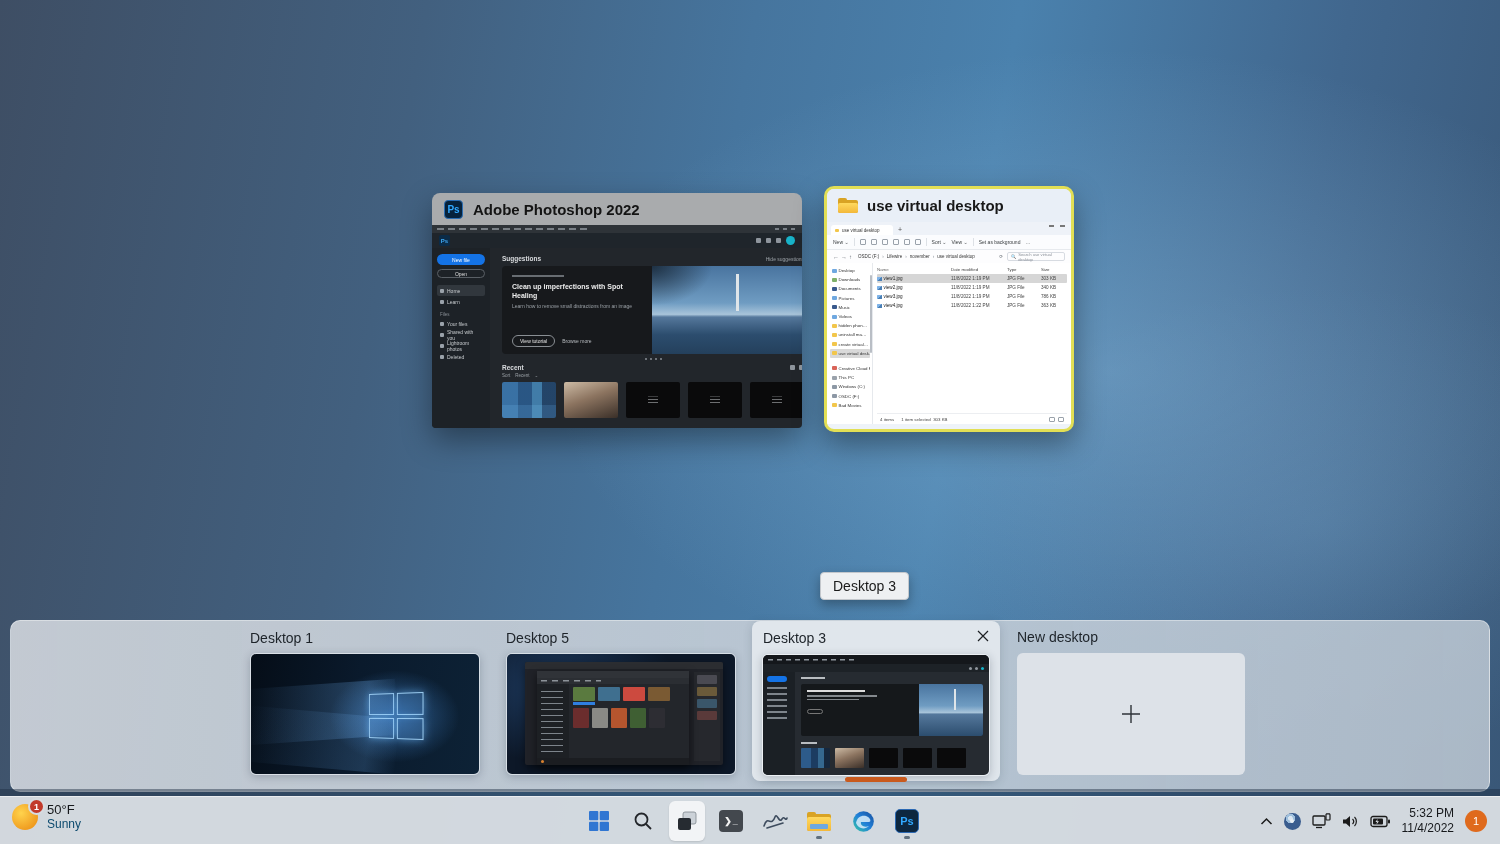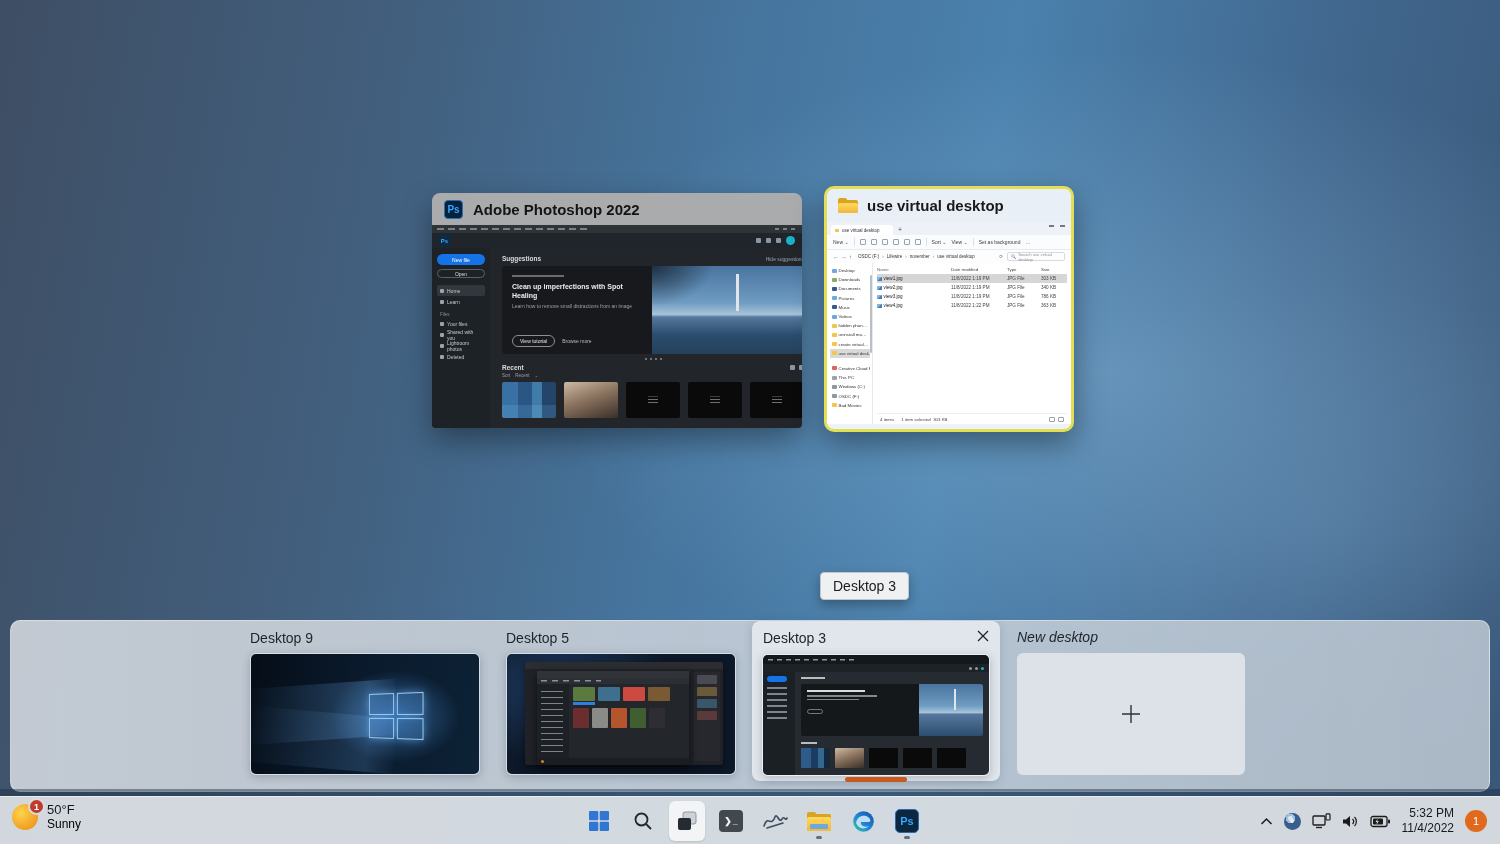--- a/index.html
+++ b/index.html
@@ -183,21 +183,21 @@
   .d3-thumbs .c1 { background:linear-gradient(90deg,#2d5b8a 0 35%,#1c3c61 35% 60%,#35688f 60% 80%,#16283e 80%); }
   .d3-thumbs .c2 { background:linear-gradient(160deg,#cdbba5 0%,#8c7460 45%,#3a2f28 100%); }
 
   
   #below-strip { left:0; top:789px; width:1500px; height:7px; background:rgba(28,44,64,.45); }
   #taskbar { left:0; top:796px; width:1500px; height:48px; background:rgba(215,220,225,.97); border-top:1px solid rgba(255,255,255,.55); }
   #weather { position:absolute; left:12px; top:5px; display:flex; align-items:center; gap:9px; cursor:pointer; }
   .sun { width:26px; height:26px; border-radius:50%; background:radial-gradient(circle at 35% 35%, #ffd34d, #ef9a1e 75%); position:relative; }
   .wbadge { position:absolute; top:-6px; right:-7px; width:17px; height:17px; border-radius:50%; background:#c23a2b; border:2px solid #d7dce1; color:#fff; font-size:9px; font-weight:bold; display:flex; align-items:center; justify-content:center; }
   .wtext .temp { font-size:13px; color:#17191c; line-height:15px; }
-  .wtext .cond { font-size:12px; color:#000000; line-height:15px; }
+  .wtext .cond { font-size:12px; color:#0c4a6e; line-height:15px; }
   #center-icons { position:absolute; left:581px; top:4px; display:flex; gap:8px; }
   .tb-btn { width:36px; height:40px; border-radius:6px; display:flex; align-items:center; justify-content:center; position:relative; cursor:pointer; }
   .tb-btn.active { background:#f2f4f6; box-shadow:0 1px 2px rgba(0,0,0,.12); }
   .run-dot { position:absolute; bottom:2px; left:50%; transform:translateX(-50%); width:6px; height:3px; border-radius:2px; background:#60707e; }
   .ps-app-ico { width:24px; height:24px; border-radius:5px; background:#0d2740; border:1px solid #2b69b4; color:#31a8ff; font-size:11px; font-weight:bold; display:flex; align-items:center; justify-content:center; }
   .term-ico { width:24px; height:22px; border-radius:4px; background:#43484e; color:#f2f2f2; font-size:9px; font-weight:bold; display:flex; align-items:center; justify-content:center; gap:1px; }
   #tray { position:absolute; right:0; top:0; height:48px; display:flex; align-items:center; gap:11px; padding-right:13px; }
   .clock { text-align:right; font-size:12px; color:#16181b; line-height:15px; }
   .tray-badge { width:22px; height:22px; border-radius:50%; background:#df6a1d; color:#fff; font-size:11px; display:flex; align-items:center; justify-content:center; cursor:pointer; }
   .disc-ico { width:17px; height:17px; border-radius:50%; background:radial-gradient(circle at 38% 32%, #d9e6f2 0 14%, #9fc0dd 15% 30%, #3a5d8f 31% 70%, #26436b 100%); position:relative; }
@@ -468,21 +468,21 @@
           </div>
       </div>
     </div>
   </div>
 </div>
 
 <div class="abs" id="tooltip">Desktop 3</div>
 
 <div class="abs" id="dock"></div>
 
-<div class="abs dt-label" style="left:250px; top:630px;">Desktop 9</div>
+<div class="abs dt-label" style="left:250px; top:630px;">Desktop 1</div>
 <div class="abs dt-thumb" style="left:250px; top:653px;">
   <div class="d1-art">
     <div class="d1-beam"></div>
     <div class="d1-beam b2"></div>
     <div class="d1-logo">
         <i></i>
         <i></i>
         <i></i>
         <i></i>
       </div>
@@ -572,21 +572,21 @@
             <i></i>
             <i></i>
             <i></i>
           </div>
       </div>
     </div>
   </div>
 </div>
 <div class="abs" id="d3-bar"></div>
 
-<div class="abs dt-label" style="left:1017px; top:629px;font-style:italic;">New desktop</div>
+<div class="abs dt-label" style="left:1017px; top:629px;">New desktop</div>
 <div class="abs" id="new-tile">
   <svg width="24" height="24" viewBox="0 0 24 24">
       <path d="M12 3 V21 M3 12 H21" stroke="#2e3338" stroke-width="1.4" fill="none"></path>
     </svg>
 </div>
 
 <div class="abs" id="below-strip"></div>
 <div class="abs" id="taskbar">
 
   <div id="weather">

